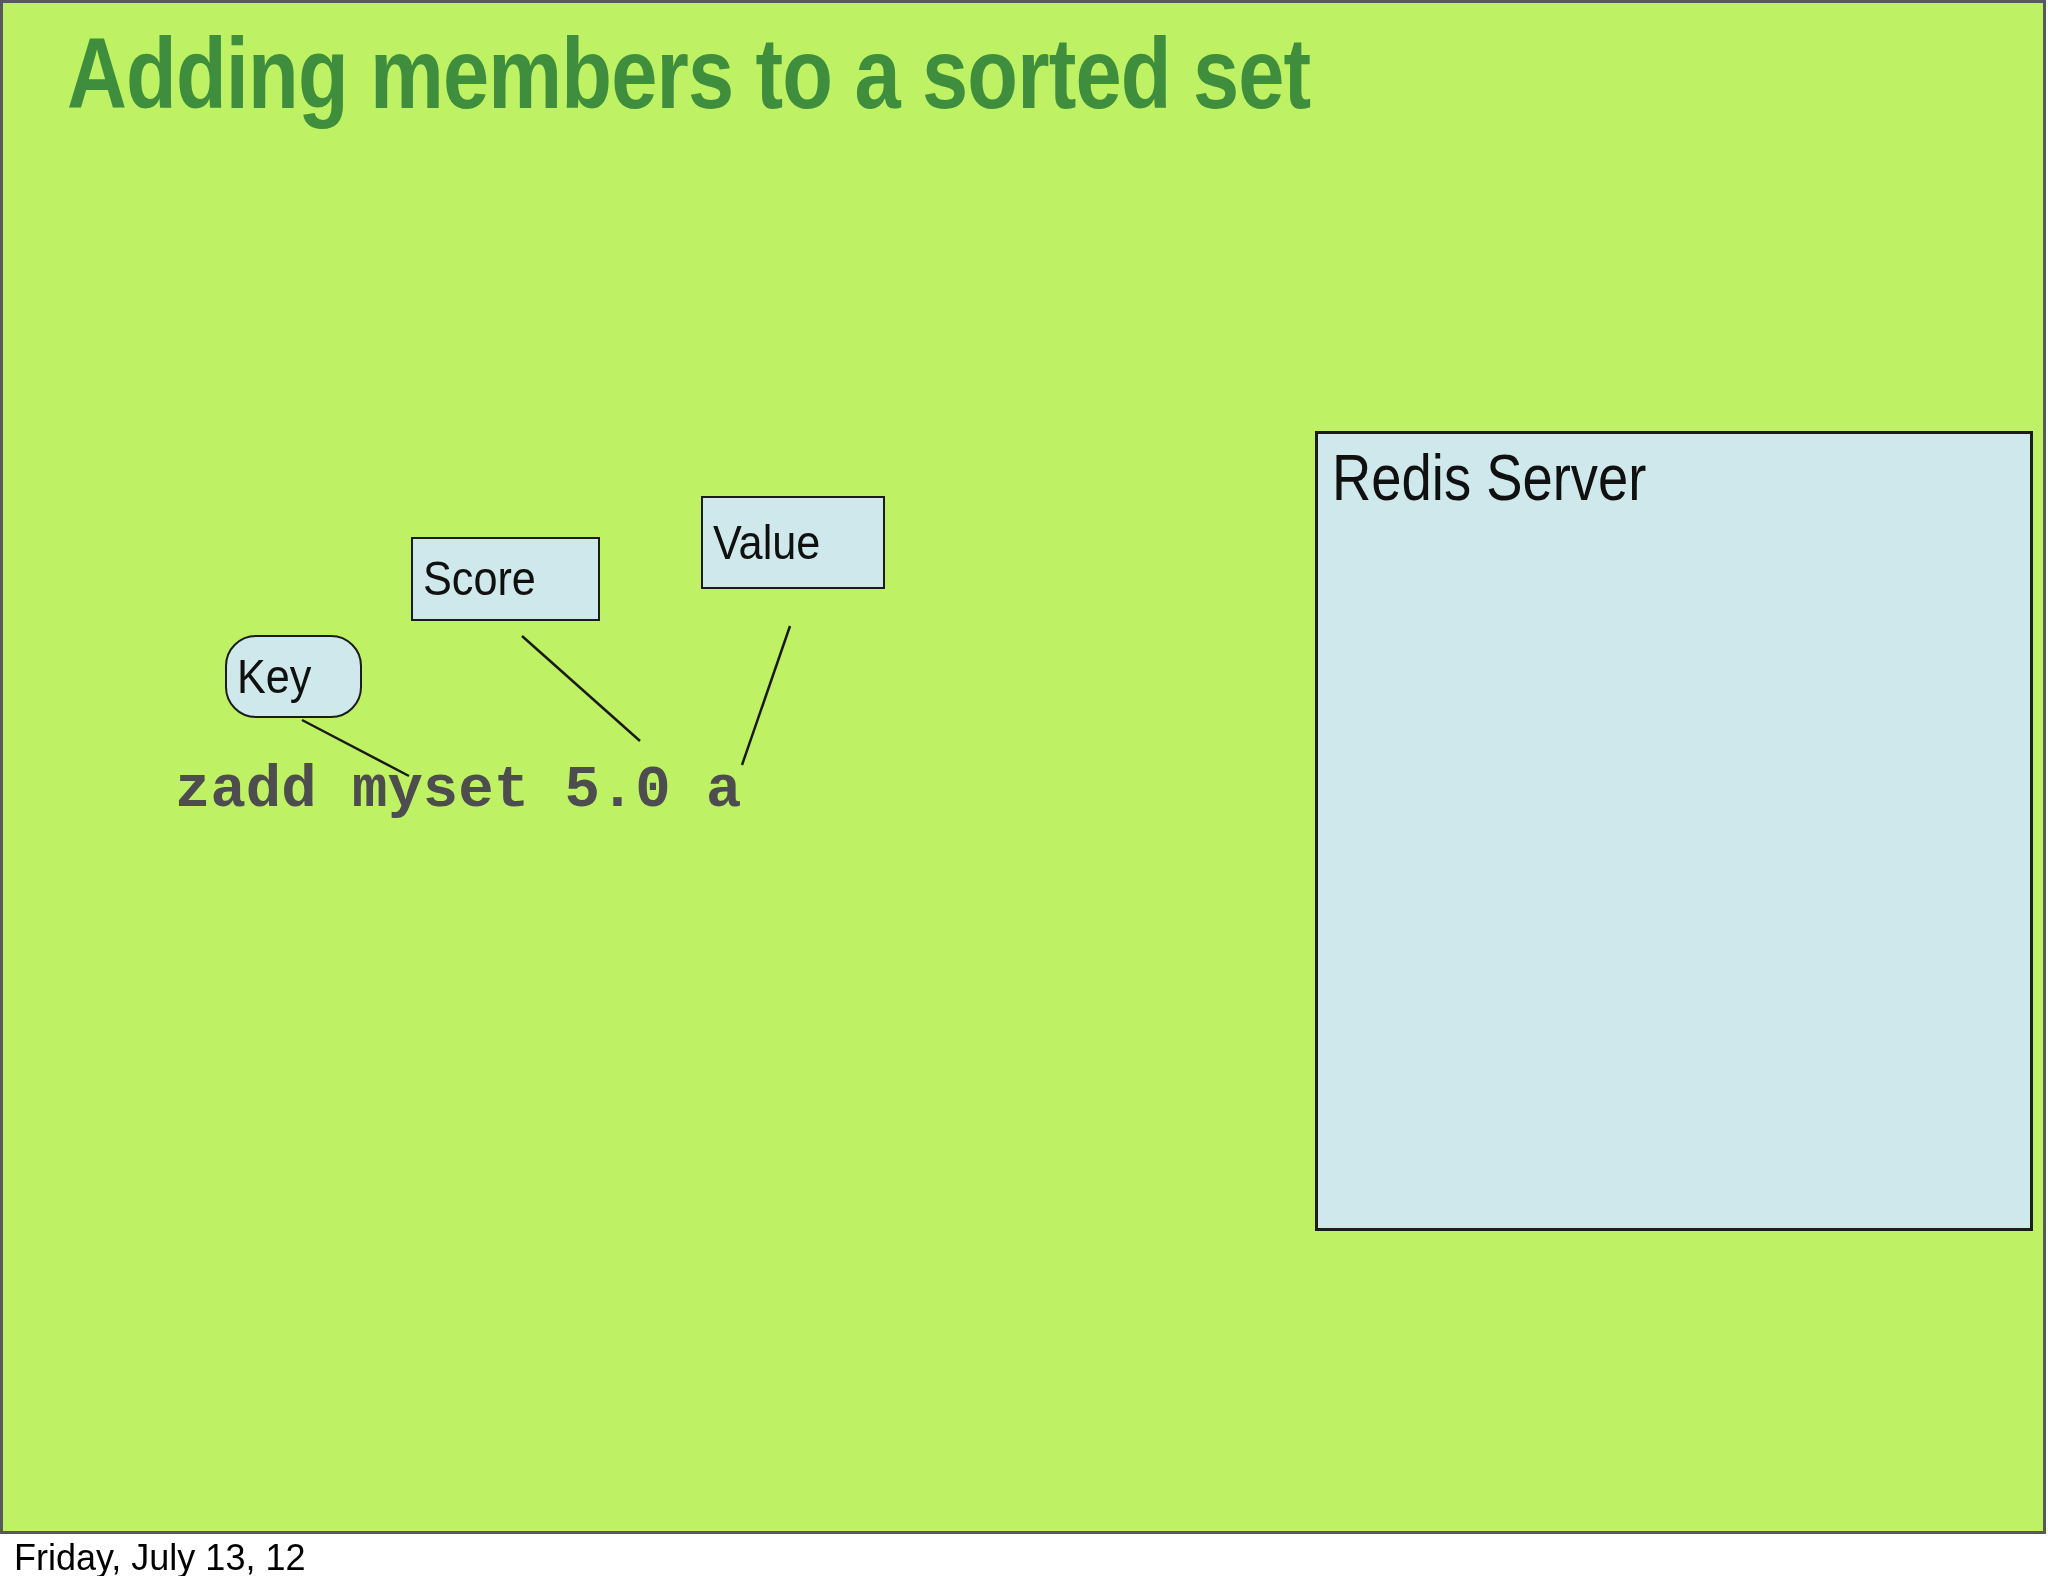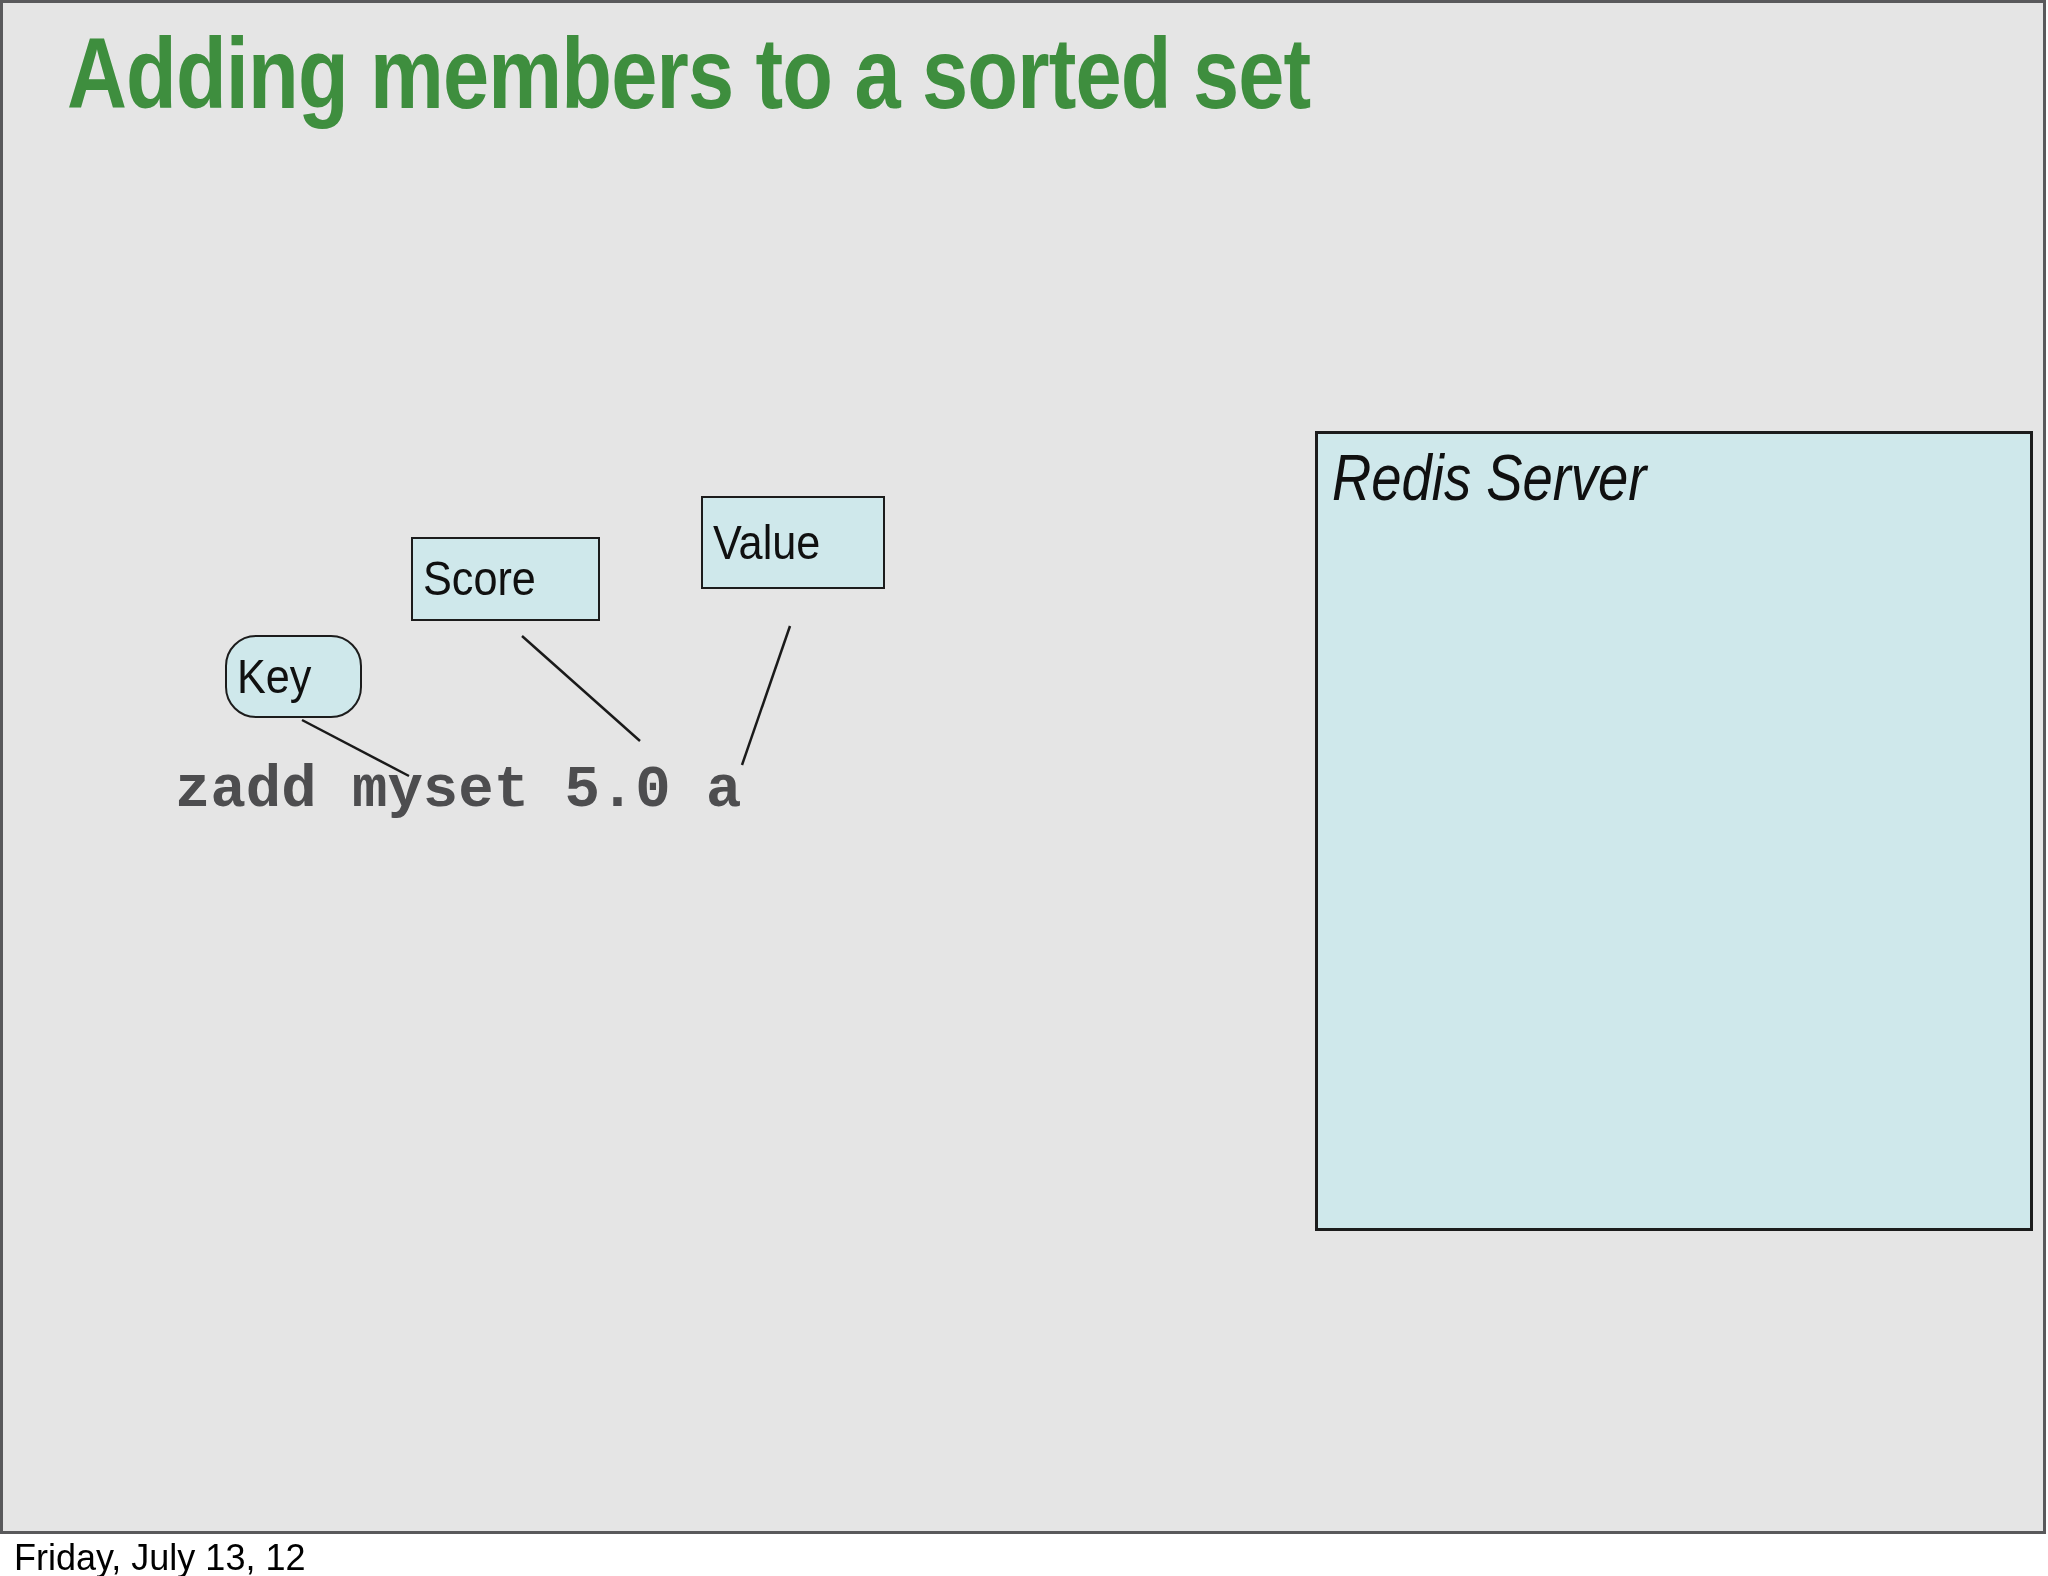--- a/index.html
+++ b/index.html
@@ -11,21 +11,21 @@
     --footer-black:#000000;
   }
   *{margin:0;padding:0;box-sizing:border-box;}
   html,body{width:2048px;height:1576px;background:#ffffff;overflow:hidden;
     font-family:"Liberation Sans",sans-serif;}
   .stage{position:relative;width:2048px;height:1576px;background:#ffffff;}
 
   .slide{
     position:absolute;left:0;top:0;width:2046px;height:1534px;
     border:3px solid var(--slide-border);
-    background:#e5e5e5;
+    background:#bef264;
   }
 
   .slide-title{
     position:absolute;left:64px;top:20px;
     font-size:100px;font-weight:bold;line-height:1;
     color:var(--title-green);
     white-space:nowrap;letter-spacing:-1px;
     transform:scaleX(0.83);transform-origin:left top;
   }
 
@@ -42,21 +42,20 @@
   .key-box{left:222px;top:632px;width:137px;height:83px;border-radius:31px;}
   .score-box{left:408px;top:534px;width:189px;height:84px;}
   .value-box{left:698px;top:493px;width:184px;height:93px;}
 
   .server-box{
     position:absolute;left:1312px;top:428px;width:718px;height:800px;
     background:var(--box-fill);
     border:3px solid var(--box-border);
     font-size:64px;color:#101010;line-height:1;
     padding:12px 14px;
-    font-style:italic;
   }
   .server-box .lbl{transform:scaleX(0.85);transform-origin:left top;display:inline-block;white-space:nowrap;}
 
   .command-text{
     position:absolute;left:172px;top:758px;
     font-family:Liberation Mono, monospace;
     font-weight:bold;font-size:59px;line-height:1;
     color:var(--command-gray);white-space:pre;
   }
 

